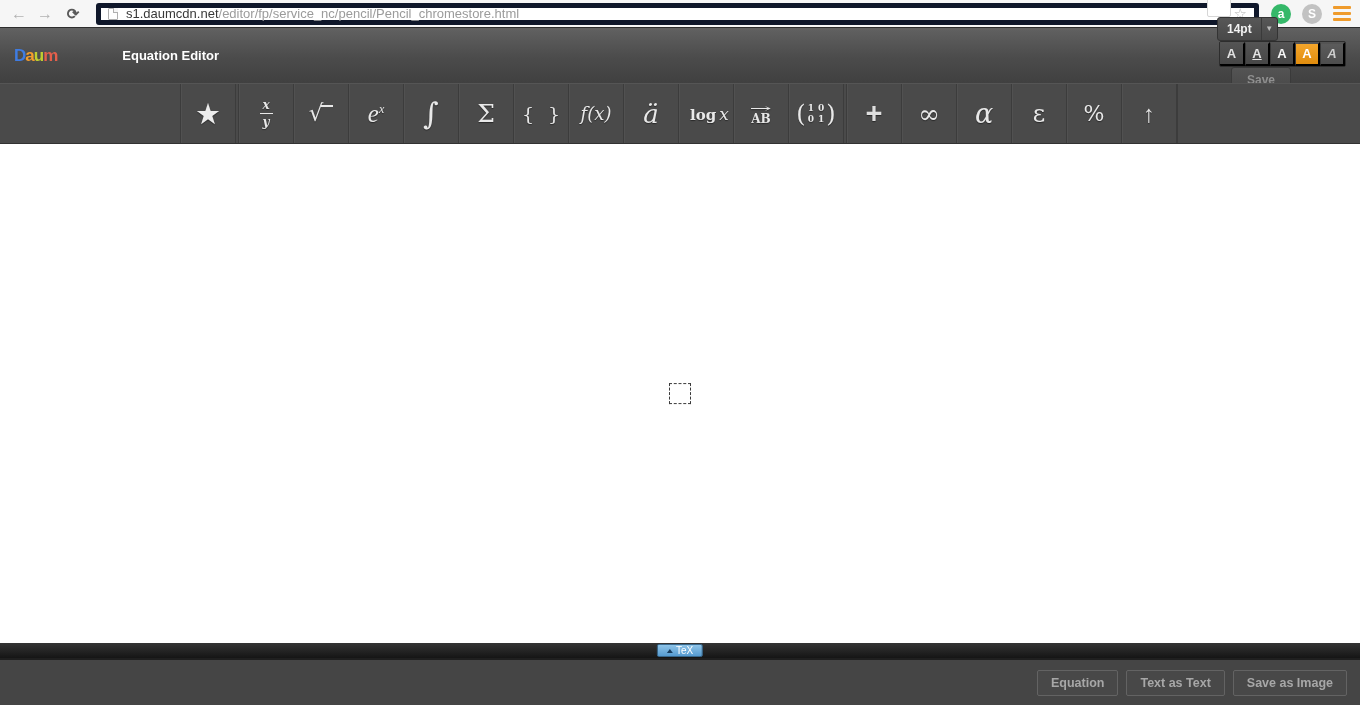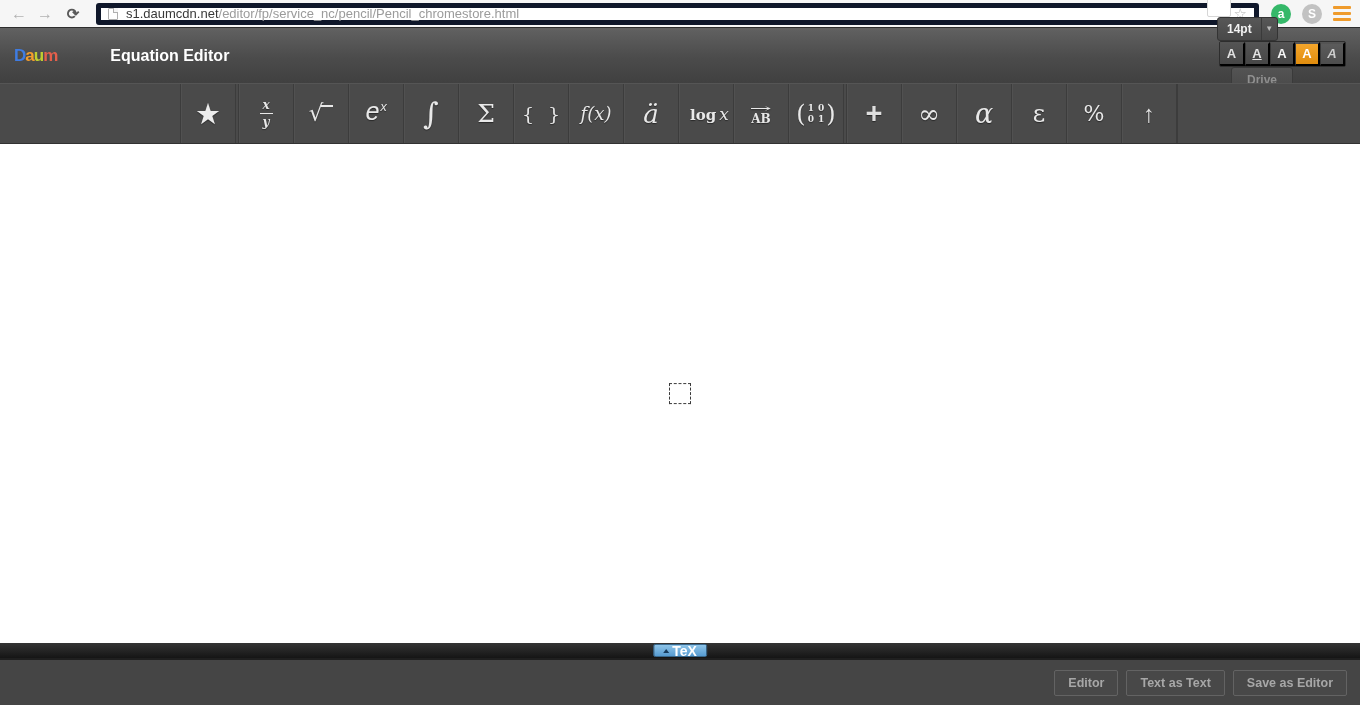--- a/index.html
+++ b/index.html
@@ -20,21 +20,21 @@
   .ext-circle { width:20px; height:20px; border-radius:50%; color:#fff; font-weight:bold; font-size:12px; display:flex; align-items:center; justify-content:center; }
   .ext-green { background:#35b869; }
   .ext-gray { background:#c2c2c2; }
   .menu-icon { display:flex; flex-direction:column; gap:3px; }
   .menu-icon i { display:block; width:18px; height:3px; background:#ef9b2c; border-radius:1px; }
 
   
   .app-header { height:56px; flex:0 0 auto; background:linear-gradient(180deg,#616161 0%,#4b4b4b 55%,#404040 100%); border-top:1px solid #2e2e2e; display:flex; align-items:center; padding:0 14px;gap:46px; }
   .logo { font-weight:bold; font-size:17px; letter-spacing:-1px; line-height:1; }
   .logo .l-d{color:#3f7ce2;} .logo .l-a{color:#f59e2c;} .logo .l-u{color:#bfce2f;} .logo .l-m{color:#e45f4b;}
-  .app-title { color:#ffffff; font-size:16px; font-weight:bold; margin-left:7px; }
+  .app-title { color:#ffffff; font-size:13px; font-weight:bold; margin-left:19px; }
   .header-right { margin-left:auto; display:flex; align-items:flex-start;flex-direction:column; }
   .color-swatch { width:24px; height:24px; background:#ffffff; border:1px solid #d6d6d6; border-radius:2px; }
   .size-select { display:flex; align-items:stretch; height:24px; margin-left:10px; background:linear-gradient(#575757,#484848); border:1px solid #343434; border-radius:3px; overflow:hidden; }
   .size-value { padding:0 9px; color:#f2f2f2; font-size:12px; font-weight:bold; display:flex; align-items:center; }
   .size-arrow-btn { width:16px; border-left:1px solid #3a3a3a; display:flex; align-items:center; justify-content:center; color:#b9b9b9; font-size:8px; }
   .format-strip { display:flex; height:26px; margin-left:12px; border:1px solid #2d2d2d; border-radius:2px; overflow:hidden; }
   .fmt-btn { width:25px; display:flex; align-items:center; justify-content:center; background:linear-gradient(#535353,#464646); border-left:1px solid #393939; color:#e3e3e3; font-size:13px; font-weight:bold; }
   .fmt-btn:first-child { border-left:none; }
   .fmt-underline span { text-decoration:underline; }
   .fmt-bold { font-weight:900; color:#f7f7f7; }
@@ -50,21 +50,21 @@
   .tb-fill { flex:1; border-left:1px solid #3c3c3c; }
   .tb-divider { width:3px; border-right:1px solid #3c3c3c; }
   .tb-btn { width:55px; display:flex; align-items:center; justify-content:center; border-right:1px solid #3c3c3c; box-shadow:inset 1px 0 0 rgba(255,255,255,0.045); color:#e9e9e9; cursor:pointer; text-shadow:0 1px 1px rgba(0,0,0,0.45); }
   .serif { font-family:"DejaVu Serif", serif; }
   .g-star { font-size:29px; color:#ececec; }
   .frac { display:flex; flex-direction:column; align-items:center; font-family:"DejaVu Serif", serif; font-style:italic; font-weight:bold; font-size:12px; line-height:1; }
   .frac-bar { width:13px; height:1px; background:#e9e9e9; margin:2px 0; }
   .sqrt-wrap { display:flex; align-items:flex-start; }
   .g-sqrt { font-size:23px; line-height:1; }
   .sqrt-bar { width:12px; height:2px; background:#e9e9e9; margin-top:3px; margin-left:-2px; }
-  .exp { font-family:Liberation Mono, monospace; font-style:italic; font-size:25px; line-height:1; }
+  .exp { font-family:Liberation Serif, serif; font-style:italic; font-size:25px; line-height:1; }
   .exp sup { font-size:12px; vertical-align:9px; }
   .g-int { font-size:30px; }
   .g-sum { font-size:25px; }
   .g-brace { font-size:19px; letter-spacing:4px; padding-left:4px; }
   .g-func { font-style:italic; font-size:18px; }
   .g-accent { font-style:italic; font-size:26px; }
   .logx { font-size:15px; font-weight:bold;margin-left:7px; }
   .logx i { font-size:17px; font-weight:normal; margin-left:3px; }
   .vec { display:flex; flex-direction:column; align-items:center; line-height:1; }
   .vec-arrow { font-size:11px; transform:scaleX(2.4); margin-bottom:-1px; }
@@ -80,21 +80,21 @@
   .g-up { font-size:24px; }
 
   
   .canvas { flex:1 1 auto; background:#ffffff; position:relative; }
   .caret-box { position:absolute; left:50%; top:50%; width:22px; height:21px; transform:translate(-50%,-52%); border:1px dashed #3b3b3b; }
 
   
   .tex-bar { height:15px; flex:0 0 auto; background:linear-gradient(#343434,#151515); position:relative; }
   .tex-btn { position:absolute; left:50%; transform:translateX(-50%); top:1px; height:13px; padding:0 9px; background:linear-gradient(#8ec4e8,#569bd1); border:1px solid #39698e; border-radius:2px; display:flex; align-items:center; gap:3px; }
   .tex-tri { width:0; height:0; border-left:3px solid transparent; border-right:3px solid transparent; border-bottom:4px solid #173c5e; }
-  .tex-label { color:#fff; font-size:14px; font-weight:bold; line-height:1;text-align:right; }
+  .tex-label { color:#fff; font-size:10px; font-weight:normal; line-height:1;text-align:right; }
 
   
   .footer { height:47px; flex:0 0 auto; background:#454545; border-top:2px solid #1f1f1f; display:flex; align-items:center; justify-content:flex-end; gap:8px; padding-right:13px; }
   .footer-btn { height:26px; padding:0 13px; background:#484848; border:1px solid #636363; border-radius:2px; color:#a7a7a7; font-size:12.5px; font-weight:bold; }
 </style>
 </head>
 <body>
 
 <div class="page">
 
@@ -129,21 +129,21 @@
       </div>
       <div class="format-strip">
         <button class="fmt-btn">A</button>
         <button class="fmt-btn fmt-underline">
             <span>A</span>
           </button>
         <button class="fmt-btn fmt-bold">A</button>
         <button class="fmt-btn fmt-highlight">A</button>
         <button class="fmt-btn fmt-italic">A</button>
       </div>
-      <button class="clear-btn">Drive</button>
+      <button class="clear-btn">Save</button>
       <div class="undo-redo">
         <button class="ur-btn">↶</button>
         <button class="ur-btn">↷</button>
       </div>
     </div>
   </div>
 
   <div class="math-toolbar">
     <div class="tb-lead"></div>
     <div class="tb-btn">
@@ -229,18 +229,18 @@
   </div>
 
   <div class="tex-bar">
     <div class="tex-btn">
       <span class="tex-tri"></span>
       <span class="tex-label">TeX</span>
     </div>
   </div>
 
   <div class="footer">
-    <button class="footer-btn">Editor</button>
+    <button class="footer-btn">Equation</button>
     <button class="footer-btn">Text as Text</button>
-    <button class="footer-btn">Save as Editor</button>
+    <button class="footer-btn">Save as Image</button>
   </div>
 
 </div>
 
 </body></html>

